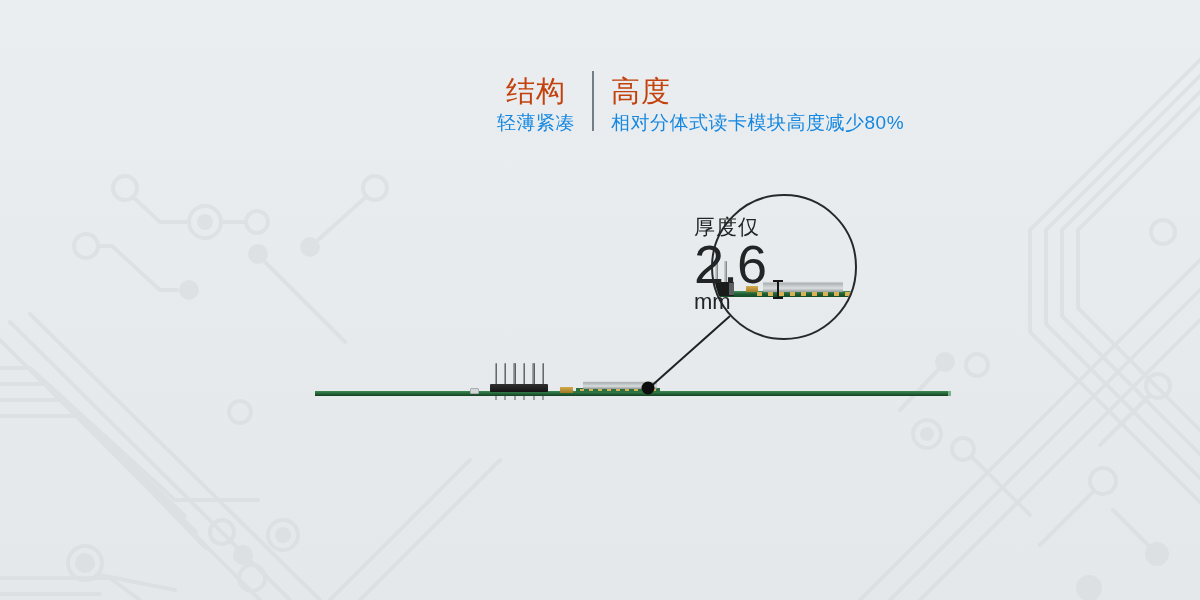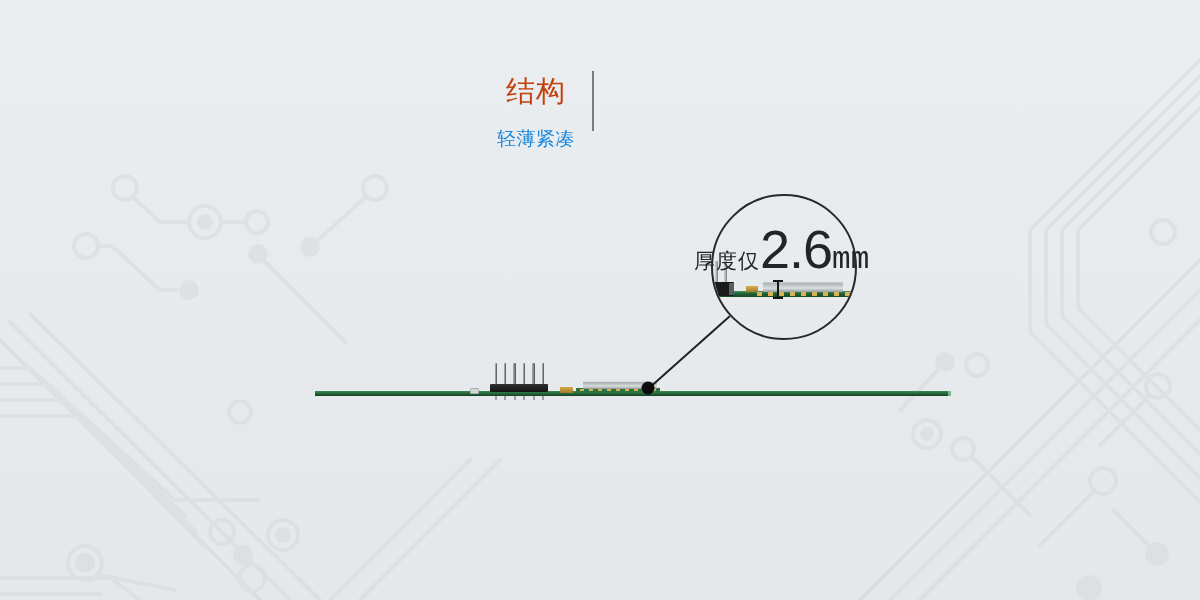--- a/index.html
+++ b/index.html
@@ -9,31 +9,31 @@
     background:linear-gradient(180deg,#ebeef0 0%,#e7eaec 60%,#e5e8ea 100%);
   }
   
   #pattern{position:absolute;left:0;top:0;width:1200px;height:600px;z-index:0;}
   
   .header{position:absolute;left:497px;top:74px;display:flex;z-index:3;}
   .hcol{display:flex;flex-direction:column;}
   .hcol.left{align-items:center;}
   .hcol.right{align-items:flex-start;}
   .htitle{font-size:29px;line-height:34px;color:#c2410c;letter-spacing:1px;font-weight:400;}
-  .hsub{font-size:19px;line-height:22px;margin-top:20px;color:#1587e0;letter-spacing:0.5px;}
+  .hsub{font-size:19px;line-height:22px;margin-top:4px;color:#1587e0;letter-spacing:0.5px;}
   .hdivider{width:2px;height:60px;background:#737e86;margin:-3px 17px 0 17px;}
   
   .lens{position:absolute;left:711px;top:194px;width:146px;height:146px;border:2px solid #26282a;
         border-radius:50%;z-index:4;box-sizing:border-box;}
   .lens-clip{position:absolute;left:0;top:0;right:0;bottom:0;border-radius:50%;overflow:hidden;}
-  .callout-text{position:absolute;left:694px;top:222px;width:190px;z-index:5;display:flex;
-        align-items:baseline;white-space:nowrap;color:#222426;}
+  .callout-text{position:absolute;left:694px;top:216px;width:190px;z-index:5;display:flex;
+        align-items:baseline;justify-content:center;white-space:nowrap;color:#222426;flex-direction:column;}
   .ct-prefix{font-size:21px;line-height:1;letter-spacing:1px;}
   .ct-value{font-size:54px;line-height:1;letter-spacing:-1px;}
-  .ct-unit{font-size:31px;line-height:1;font-family:Liberation Mono, monospace;}
+  .ct-unit{font-size:22px;line-height:1;}
   
   .mini-strip{position:absolute;left:0;top:95px;width:141px;height:6px;
         background:linear-gradient(180deg,#49955e 0%,#216134 45%,#154a26 100%);}
   .mini-shield{position:absolute;left:50px;top:85px;width:80px;height:11px;border-radius:1px;
         background:linear-gradient(180deg,#f1f3f3 0%,#aeb4b6 22%,#dadedf 65%,#989ea0 100%);}
   .mini-gold{position:absolute;left:33px;top:90px;width:12px;height:6px;
         background:linear-gradient(180deg,#d5ad4c,#a27b28);}
   .mini-conn{position:absolute;left:-2px;top:86px;width:23px;height:14px;background:#191a1a;border-radius:1px;}
   .mini-conn-edge{position:absolute;right:0;top:1px;width:5px;height:12px;background:#5a5e60;}
   .mini-pin{position:absolute;width:3px;height:23px;top:65px;border-radius:1px 1px 0 0;
@@ -128,20 +128,24 @@
   <path d="M1148,545 L1113,510"></path>
   <circle cx="1089" cy="588" r="13" fill="#d6dadd" stroke="none"></circle>
 </svg>
 
 <div class="header">
   <div class="hcol left">
     <div class="htitle">结构</div>
     <div class="hsub">轻薄紧凑</div>
   </div>
   <div class="hdivider"></div>
+  <div class="hcol right">
+    <div class="htitle">高度</div>
+    <div class="hsub">相对分体式读卡模块高度减少80%</div>
+  </div>
 </div>
 
 <svg id="callout-svg" viewBox="0 0 1200 600">
   <line x1="648" y1="389" x2="730" y2="316" stroke="#212121" stroke-width="2"></line>
   <circle cx="648" cy="388" r="6.5" fill="#0d0d0d"></circle>
 </svg>
 
 <div class="lens">
   <div class="lens-clip">
     <div class="mini-strip"></div>

